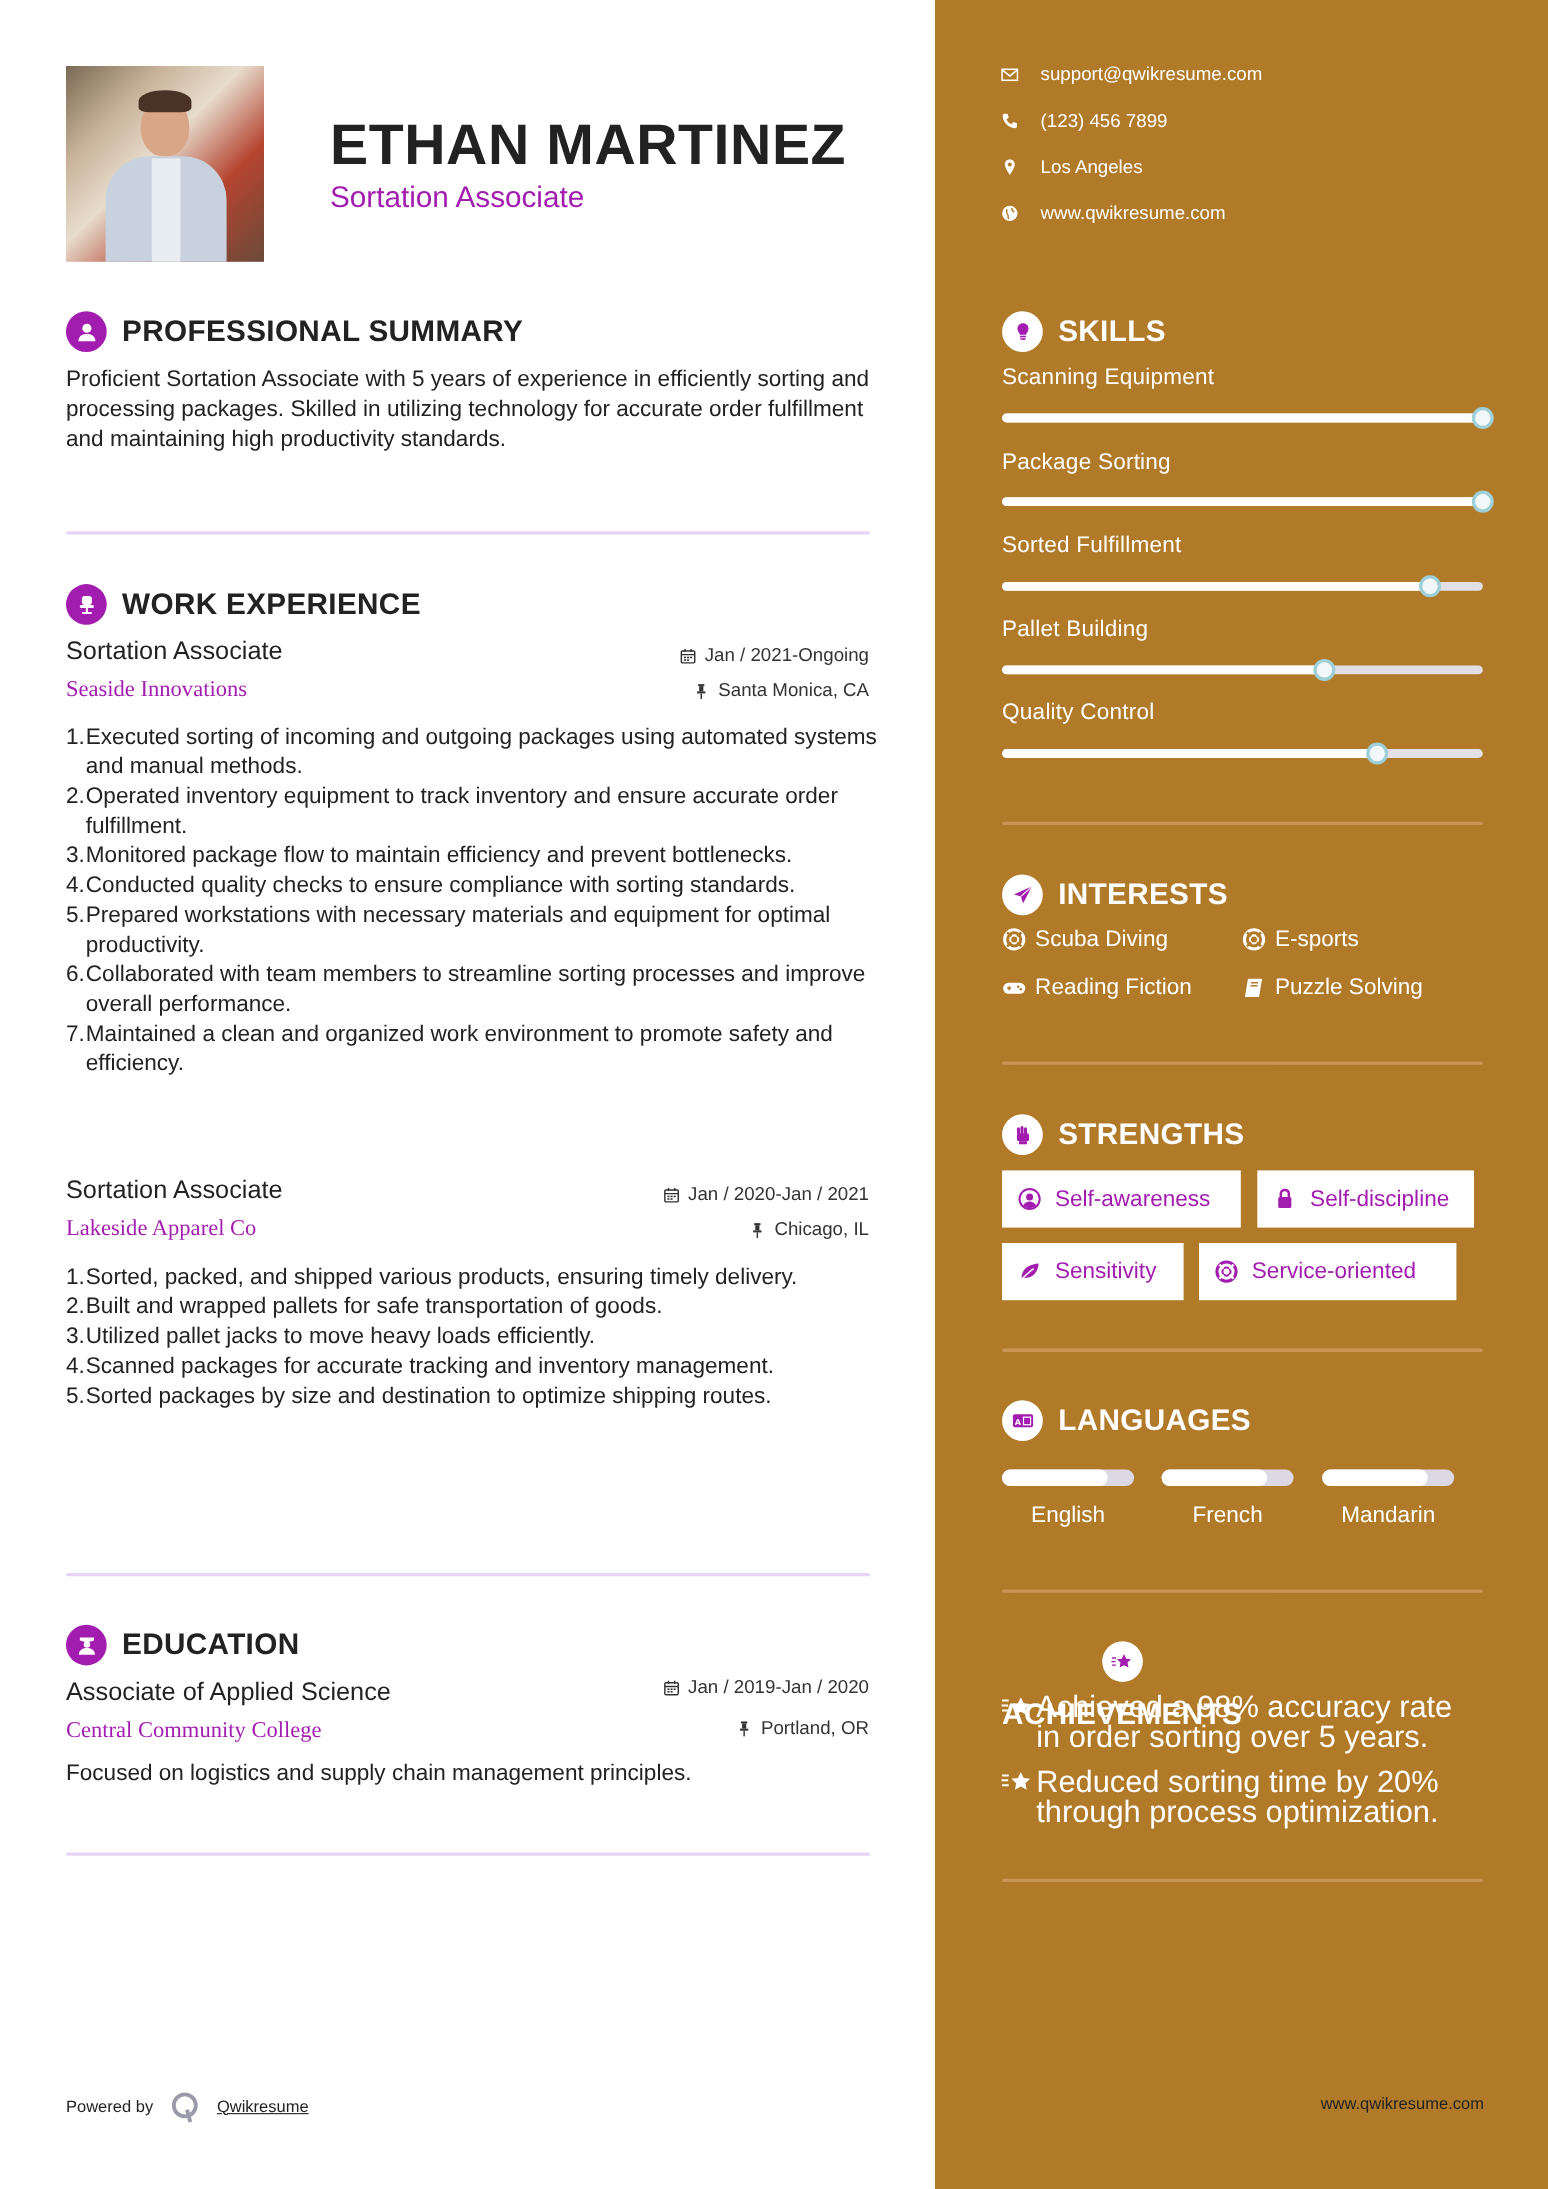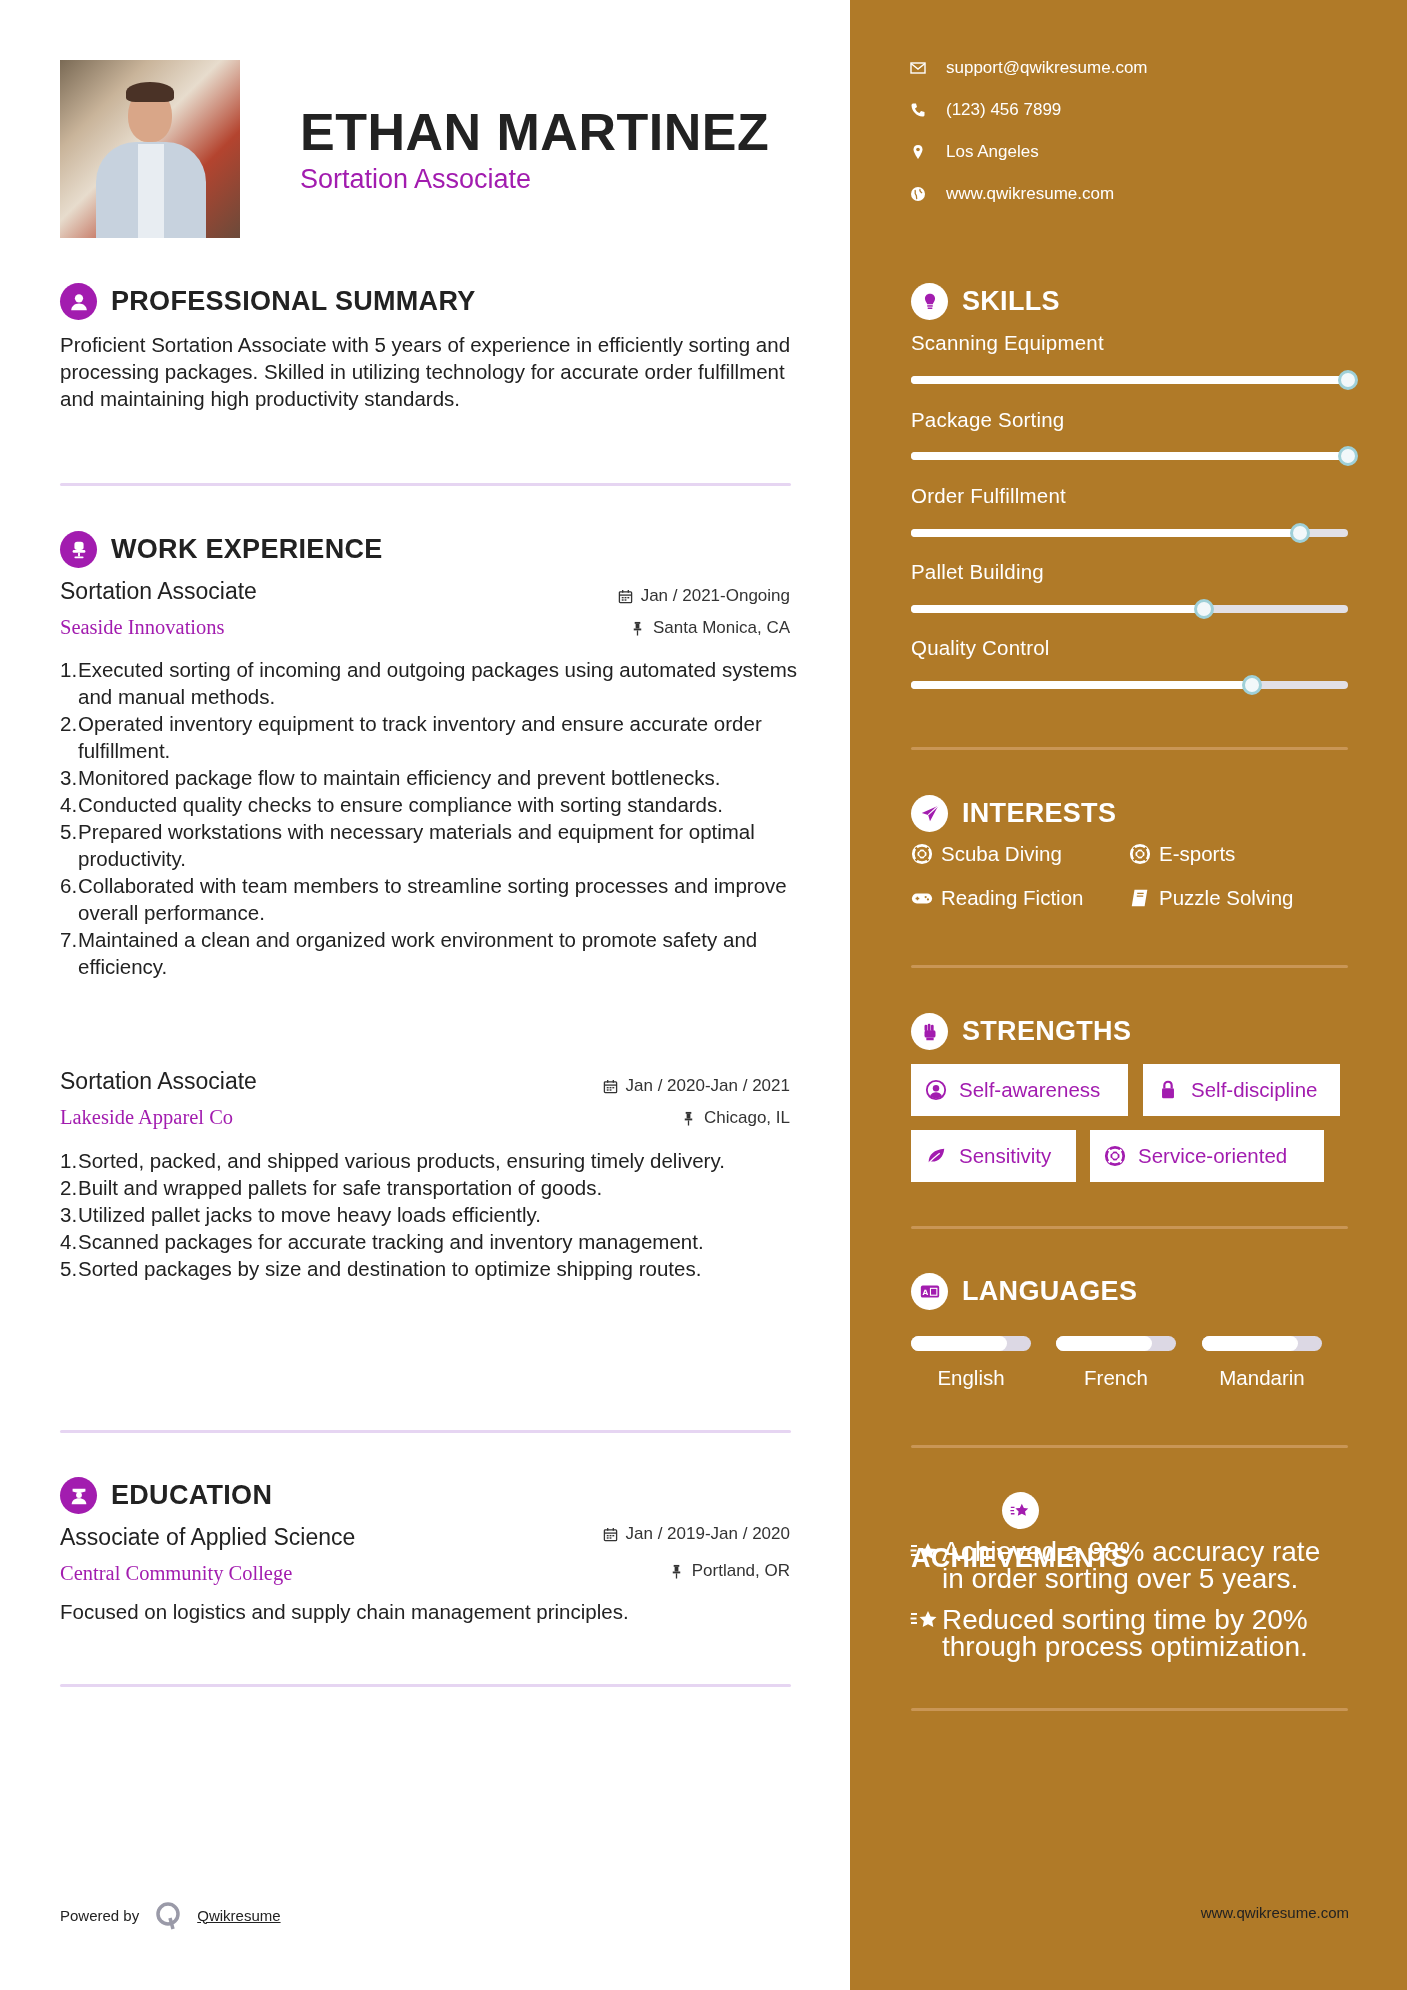--- a/index.html
+++ b/index.html
@@ -277,21 +277,21 @@
   <div class="skill-fill" style="width:100%;"></div>
   <div class="skill-knob" style="left:100%;"></div>
 </div>
 
 <div class="skill-label" style="top:408px;">Package Sorting</div>
 <div class="skill-track" style="top:452px;">
   <div class="skill-fill" style="width:100%;"></div>
   <div class="skill-knob" style="left:100%;"></div>
 </div>
 
-<div class="skill-label" style="top:484px;">Order Fulfillment</div>
+<div class="skill-label" style="top:484px;">Sorted Fulfillment</div>
 <div class="skill-track" style="top:529px;">
   <div class="skill-fill" style="width:89%;"></div>
   <div class="skill-knob" style="left:89%;"></div>
 </div>
 
 <div class="skill-label" style="top:560px;">Pallet Building</div>
 <div class="skill-track" style="top:605px;">
   <div class="skill-fill" style="width:67%;"></div>
   <div class="skill-knob" style="left:67%;"></div>
 </div>

